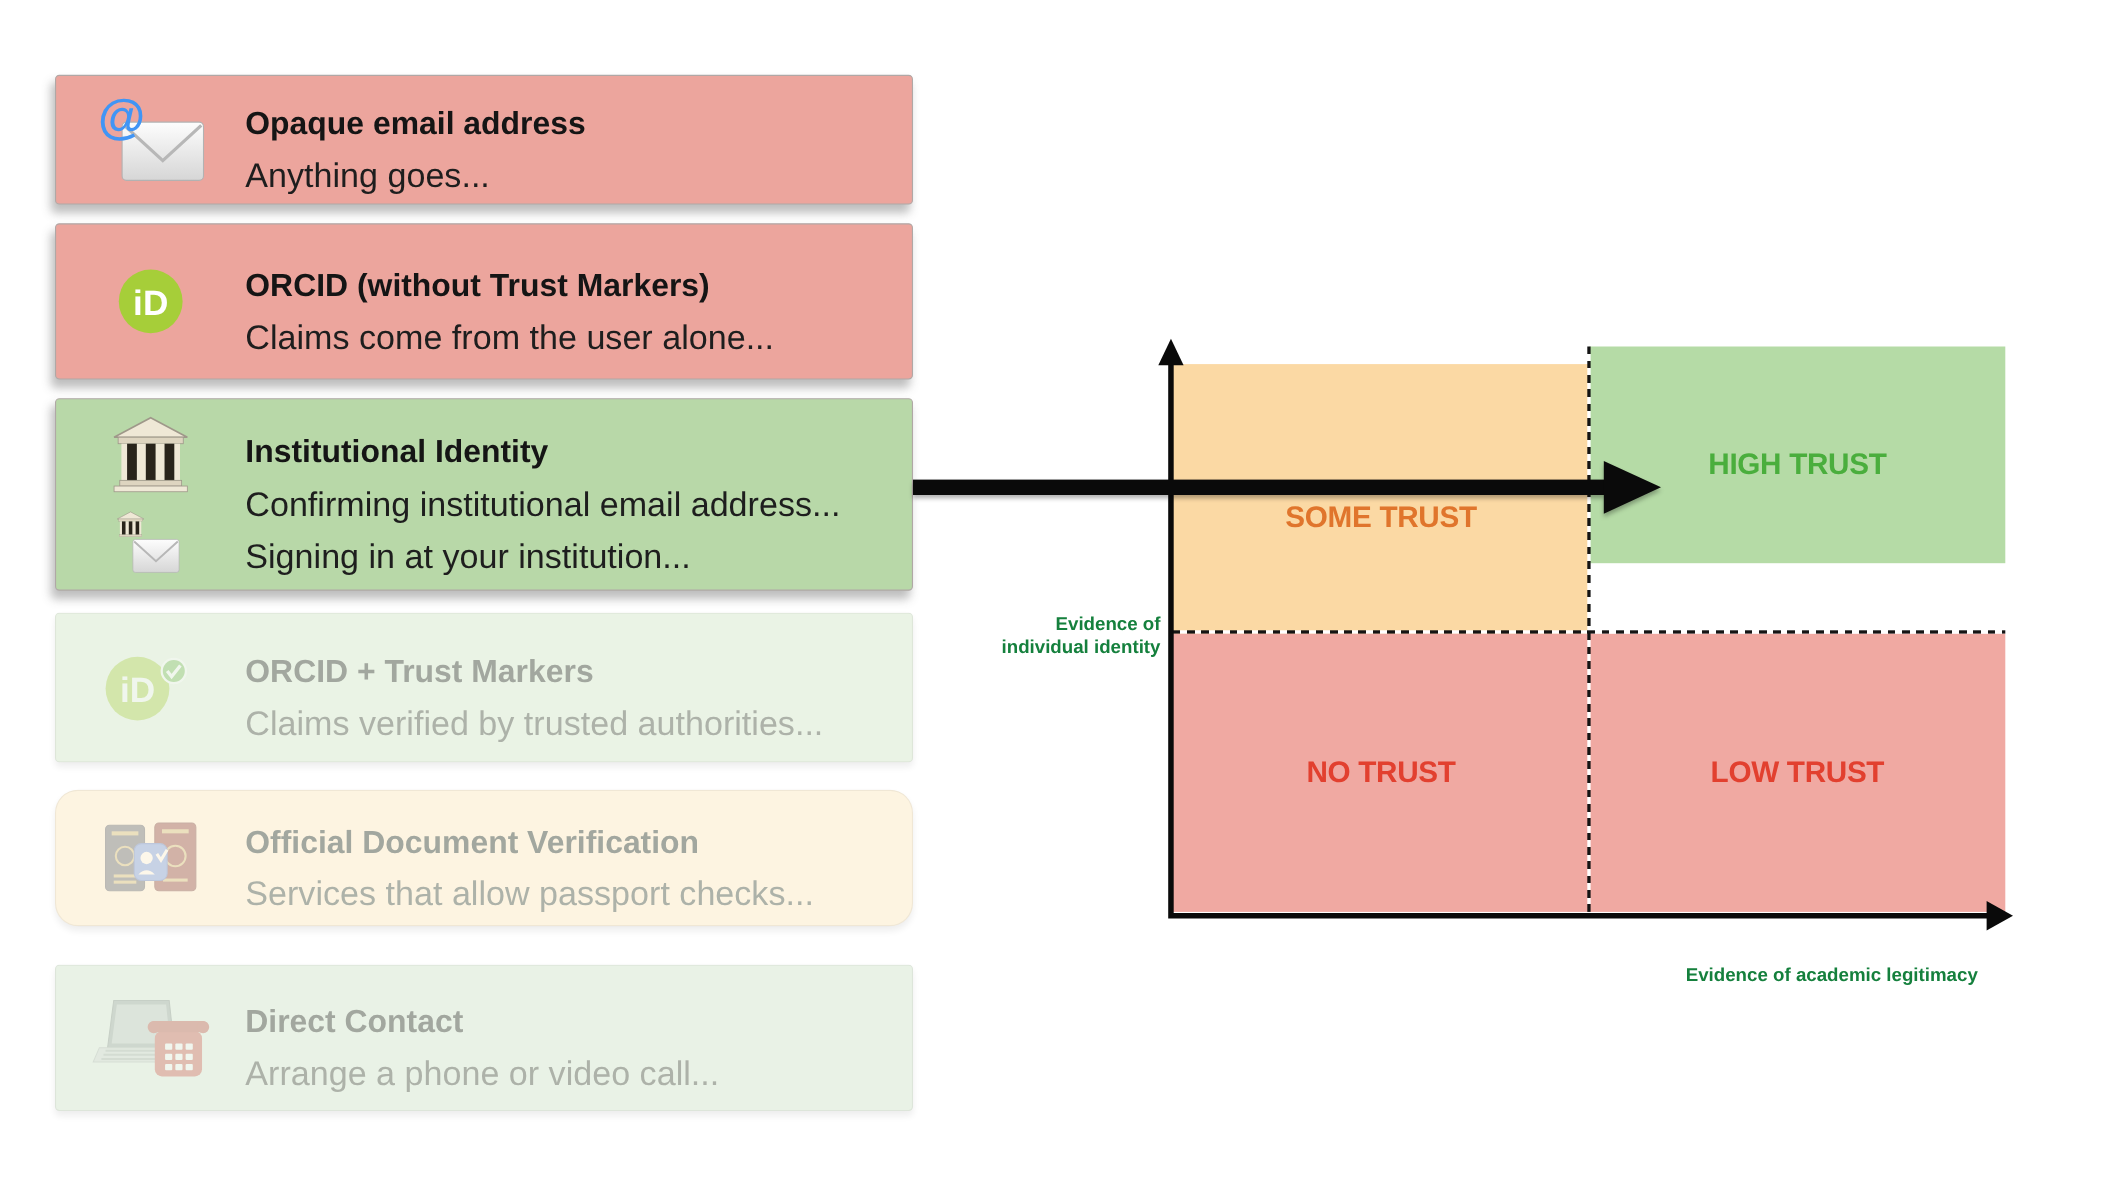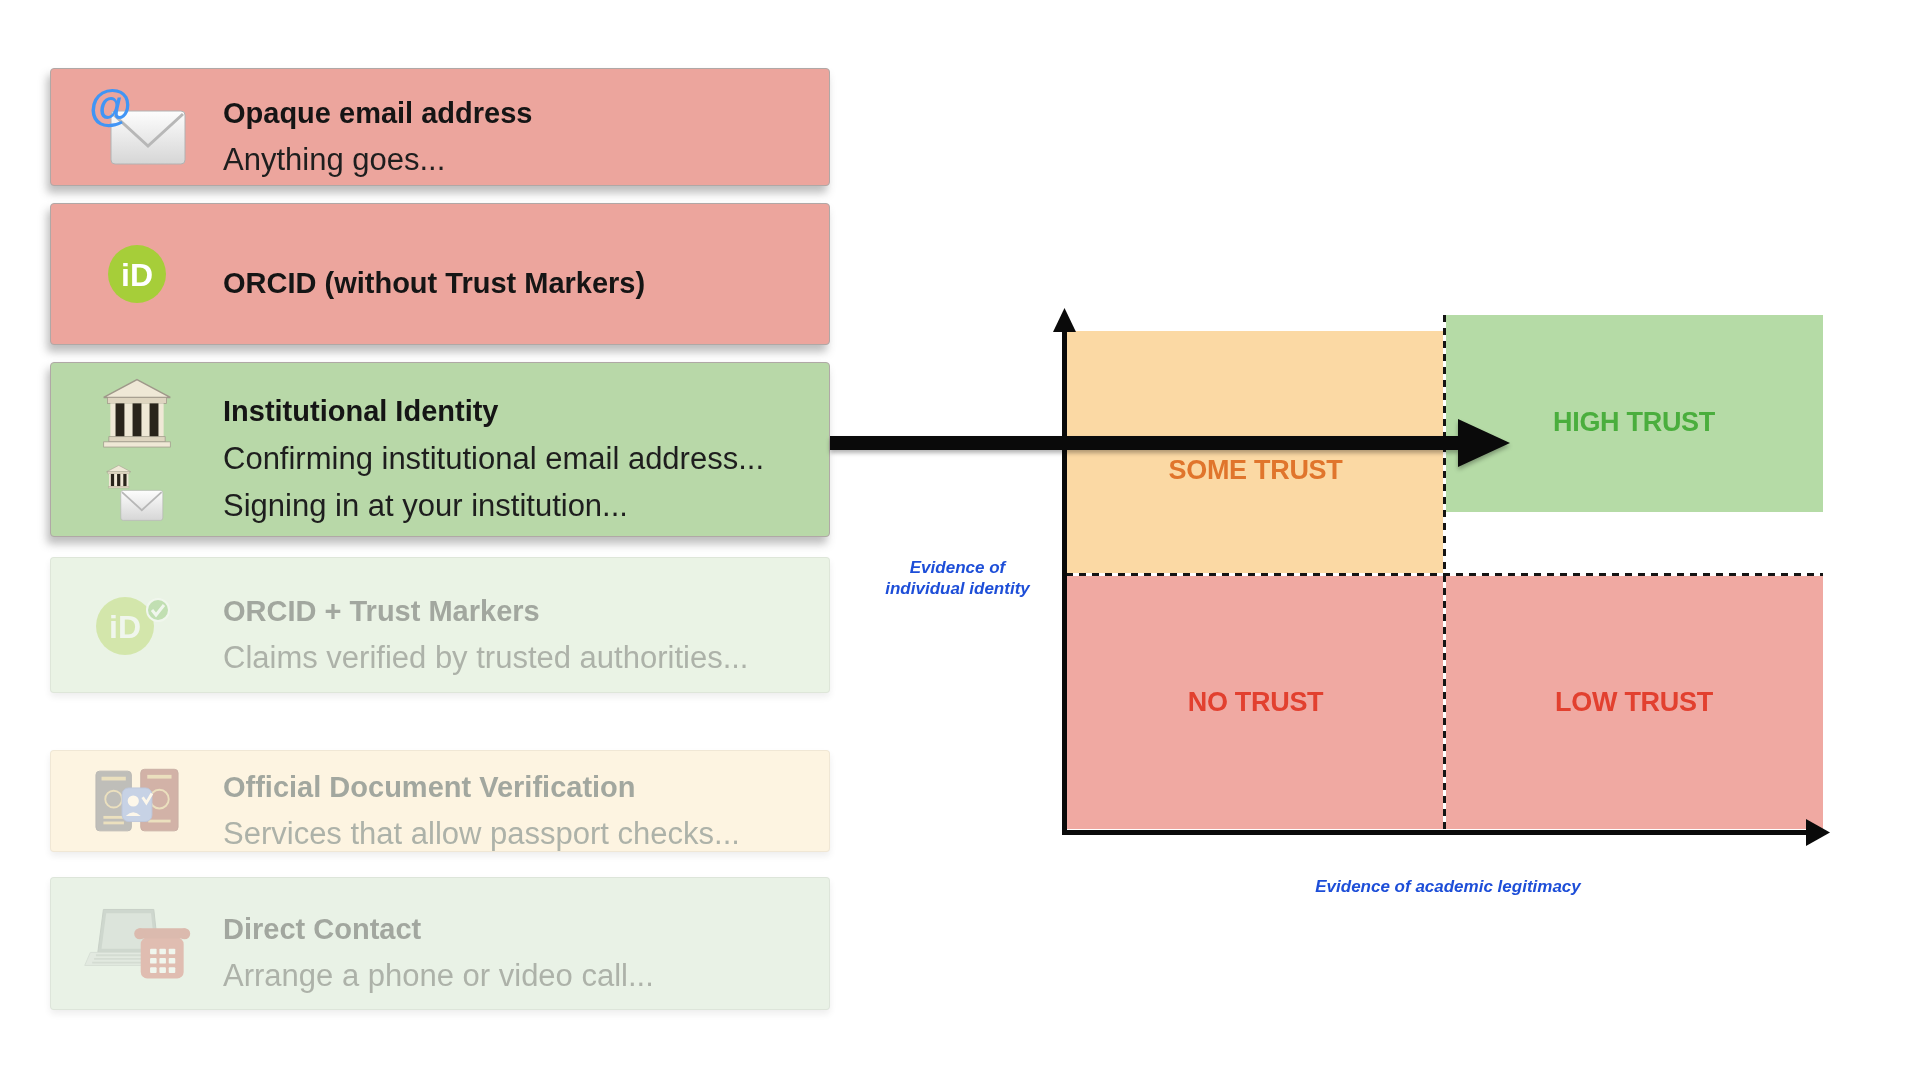--- a/index.html
+++ b/index.html
@@ -29,21 +29,21 @@
   .qcell-br{left:379px;top:261px;width:378px;height:253px;}
   .qlabel{font-size:27px;font-weight:bold;letter-spacing:-0.3px;white-space:nowrap;}
   .qlabel-top{padding-top:18px;}
   .divider-v{position:absolute;left:377px;top:0;width:3px;height:514px;z-index:3;
              background:repeating-linear-gradient(180deg,#141414 0 7px,#ffffff 7px 13px);}
   .divider-h{position:absolute;left:0;top:258px;width:757px;height:3px;z-index:3;
              background:repeating-linear-gradient(90deg,#141414 0 7px,#ffffff 7px 13px);}
 
   #axes-svg{position:absolute;left:1050px;top:300px;width:800px;height:560px;z-index:4;}
 
-  .axis-label{position:absolute;font-size:17px;font-weight:bold;color:#1d4ed8;text-align:center;line-height:21px;font-style:italic;}
+  .axis-label{position:absolute;font-size:17px;font-weight:bold;color:#15803d;text-align:right;line-height:21px;}
   #y-axis-label{left:860px;top:557px;width:195px;z-index:5;}
   #x-axis-label{left:1098px;top:876px;width:700px;z-index:5;}
 
   
   #annotation-arrow{position:absolute;left:830px;top:413px;width:700px;height:60px;z-index:6;
                     filter:drop-shadow(0 3px 2px rgba(0,0,0,0.30));}
 </style>
 </head>
 <body>
 
@@ -73,20 +73,21 @@
 
     <div class="card active" style="top: 203px; height: 142px; background: rgb(236, 165, 157);">
       <div class="card-icon-col">
         <svg width="64" height="64" viewBox="0 0 64 64">
           <circle cx="32" cy="32" r="29" fill="#a6ce39"></circle>
           <text x="32" y="44" text-anchor="middle" font-size="32" font-weight="bold" fill="#ffffff">iD</text>
         </svg>
       </div>
       <div class="card-text">
         <div class="card-title">ORCID (without Trust Markers)</div>
+        <div class="card-line">Claims come from the user alone...</div>
       </div>
     </div>
 
     <div class="card active" style="top: 362px; height: 175px; background: rgb(184, 216, 168);">
       <div class="card-icon-col">
         <svg width="74" height="74" viewBox="0 0 100 100">
           <path d="M50 5 L95 29 L5 29 Z" fill="#efe8d6" stroke="#9f988a" stroke-width="2"></path>
           <rect x="10" y="29" width="80" height="8" fill="#ded5c0" stroke="#9f988a"></rect>
           <rect x="14" y="37" width="72" height="45" fill="#efe8d6"></rect>
           <rect x="21" y="37" width="12" height="45" fill="#29241b"></rect>
@@ -131,21 +132,21 @@
           <circle cx="66" cy="18" r="10" fill="#6fb84e"></circle>
           <path d="M60,18 L64,23 L72,13" fill="none" stroke="#ffffff" stroke-width="3"></path>
         </svg>
       </div>
       <div class="card-text">
         <div class="card-title">ORCID + Trust Markers</div>
         <div class="card-line">Claims verified by trusted authorities...</div>
       </div>
     </div>
 
-    <div class="card faded" style="top: 750px; height: 102px; background: rgb(253, 244, 225);">
+    <div class="card faded" style="top: 718px; height: 124px; background: rgb(253, 244, 225); border-radius: 21px;">
       <div class="card-icon-col">
         <svg width="112" height="90" viewBox="0 0 120 96">
           <rect x="16" y="16" width="38" height="64" rx="4" fill="#44536b" stroke="#36425a"></rect>
           <rect x="22" y="22" width="26" height="4" fill="#c9b87a"></rect>
           <circle cx="35" cy="46" r="9" fill="none" stroke="#c9b87a" stroke-width="2"></circle>
           <rect x="24" y="64" width="22" height="3" fill="#c9b87a"></rect>
           <rect x="24" y="70" width="22" height="3" fill="#c9b87a"></rect>
           <rect x="64" y="14" width="40" height="66" rx="4" fill="#7d2f35" stroke="#61272c"></rect>
           <rect x="71" y="20" width="26" height="4" fill="#c9b87a"></rect>
           <circle cx="84" cy="46" r="10" fill="none" stroke="#c9b87a" stroke-width="2"></circle>

